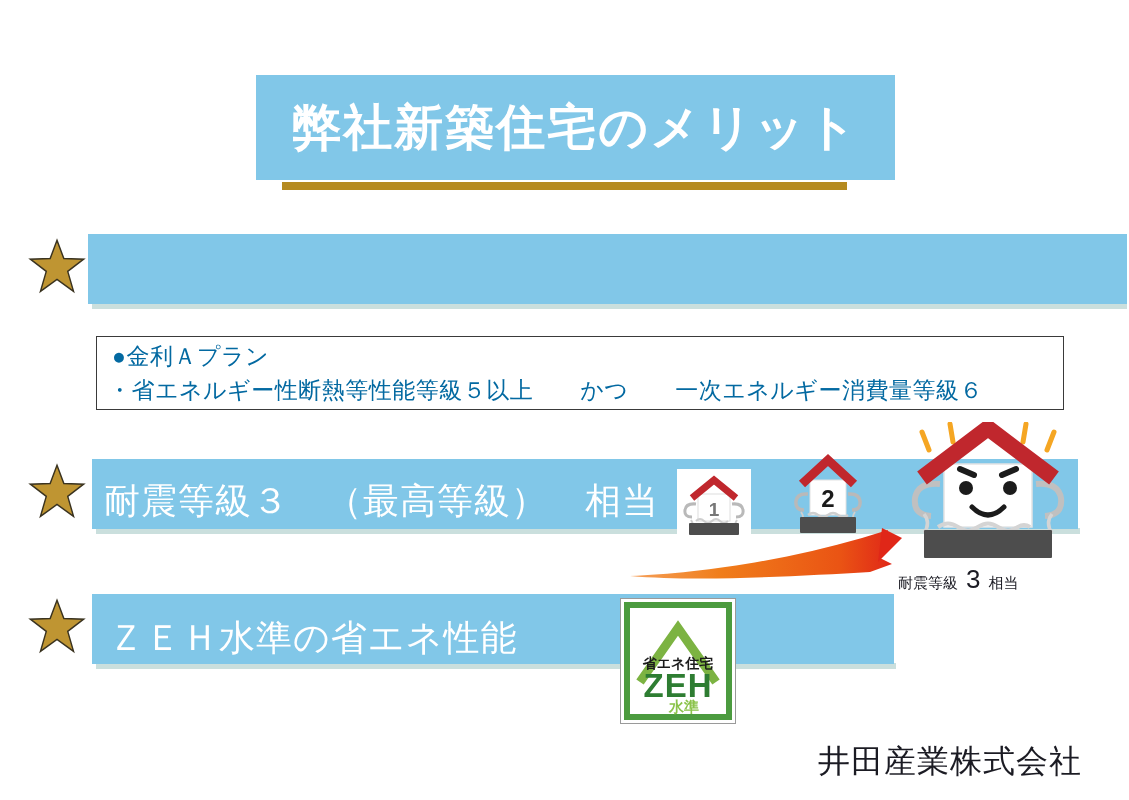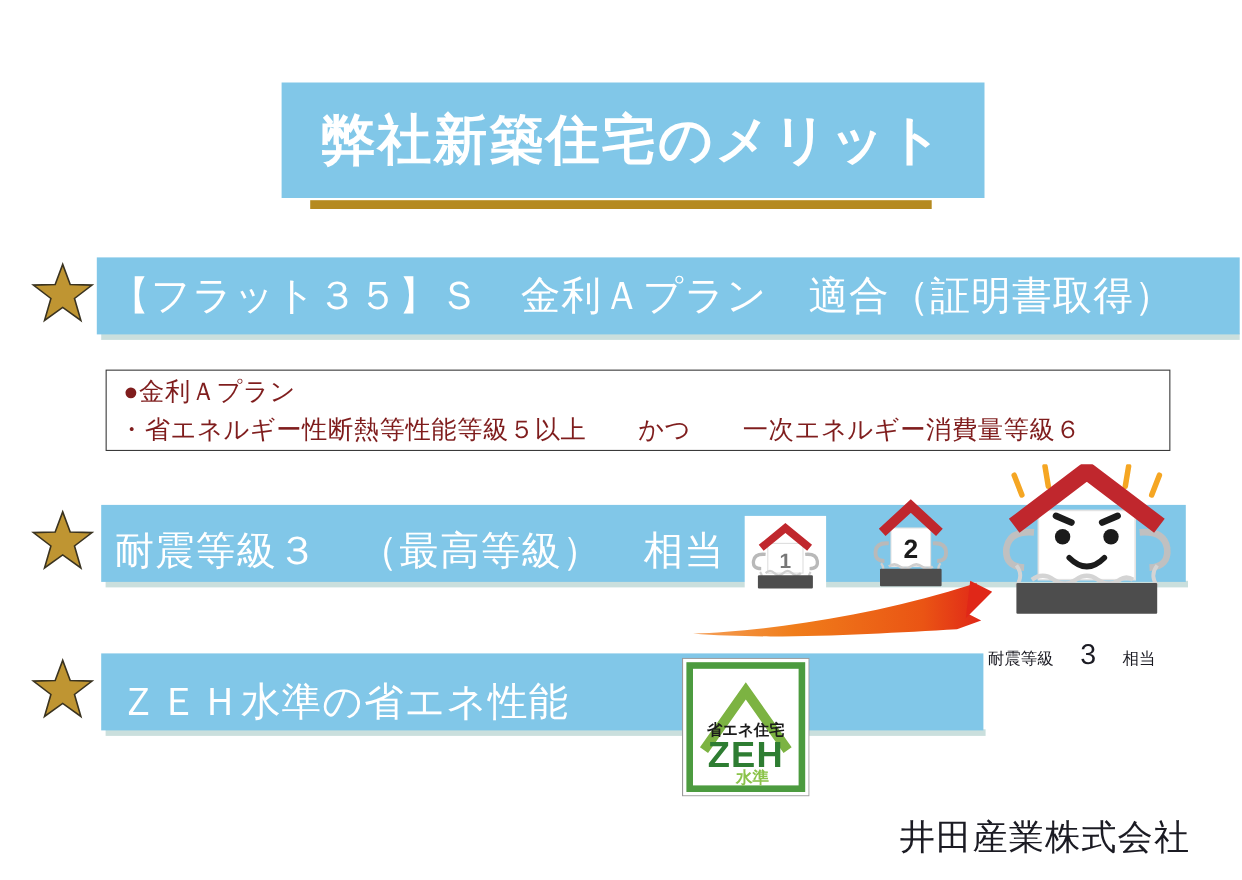--- a/index.html
+++ b/index.html
@@ -85,21 +85,21 @@
     left: 96px;
     top: 336px;
     width: 968px;
     height: 74px;
     background: #ffffff;
     border: 1px solid #3a3a3a;
     box-sizing: border-box;
   }
   .detail-line {
     position: absolute;
-    color: #7f1d1d;
+    color: #0369a1;
     font-size: 23px;
     white-space: nowrap;
     letter-spacing: .5px;
   }
   .detail-line.l1 { left: 112px; top: 341px; }
   .detail-line.l2 { left: 108px; top: 375px; }
 
   
   .house {
     position: absolute;
@@ -107,22 +107,21 @@
   .house-caption {
     position: absolute;
     left: 898px;
     top: 566px;
     font-size: 15px;
     color: #1b1b23;
     white-space: nowrap;
     letter-spacing: 0;
     display: flex;
     align-items: baseline;
-    gap: 24px;
-    margin-top: 16px;
+    gap: 8px;
   }
   .house-caption .big {
     font-size: 26px;
     line-height: 1;
   }
 
   
   .arrow {
     position: absolute;
     left: 630px;
@@ -160,21 +159,20 @@
   <div class="title-text">弊社新築住宅のメリット</div>
   <div class="title-underline"></div>
 
   <span class="star" style="left:28px; top:238px;">
     <svg viewBox="0 0 100 100" width="58" height="58" aria-hidden="true">
       <polygon points="50,4 61.8,35.5 96,36.5 68.5,57.5 78.5,92 50,71.5 21.5,92 31.5,57.5 4,36.5 38.2,35.5" fill="#BF9532" stroke="#3a3320" stroke-width="2.5"></polygon>
     </svg>
   </span>
   <div class="bar-shadow" style="left:92px; top:303px; width:1035px; height:6px;"></div>
   <div class="bar" style="left:88px; top:234px; width:1039px; height:70px;"></div>
-  <div class="bar-text" style="left:100px; top:234px; height:70px;">【フラット３５】Ｓ　金利Ａプラン　適合（証明書取得）</div>
 
   <div class="detail-box"></div>
   <div class="detail-line l1">●金利Ａプラン</div>
   <div class="detail-line l2">・省エネルギー性断熱等性能等級５以上　　かつ　　一次エネルギー消費量等級６</div>
 
   <span class="star" style="left:28px; top:463px;">
     <svg viewBox="0 0 100 100" width="58" height="58" aria-hidden="true">
       <polygon points="50,4 61.8,35.5 96,36.5 68.5,57.5 78.5,92 50,71.5 21.5,92 31.5,57.5 4,36.5 38.2,35.5" fill="#BF9532" stroke="#3a3320" stroke-width="2.5"></polygon>
     </svg>
   </span>

